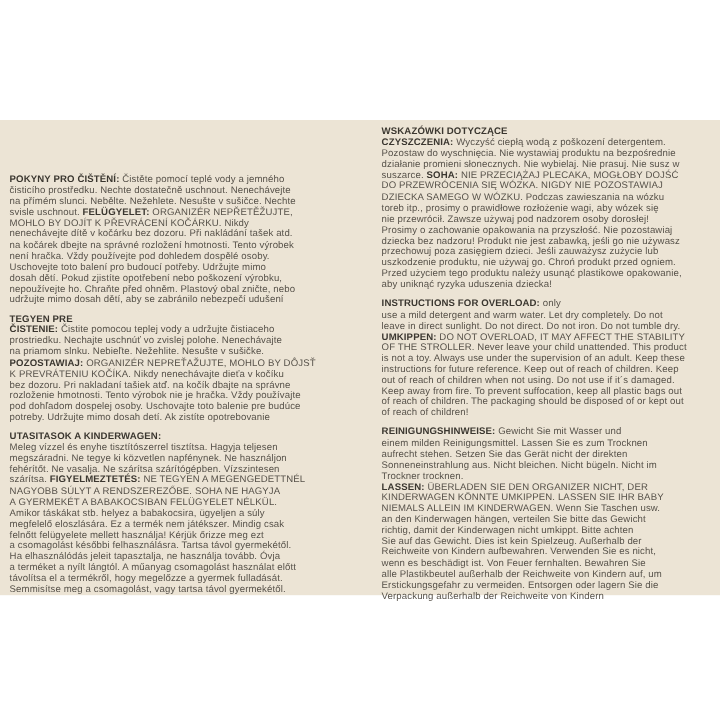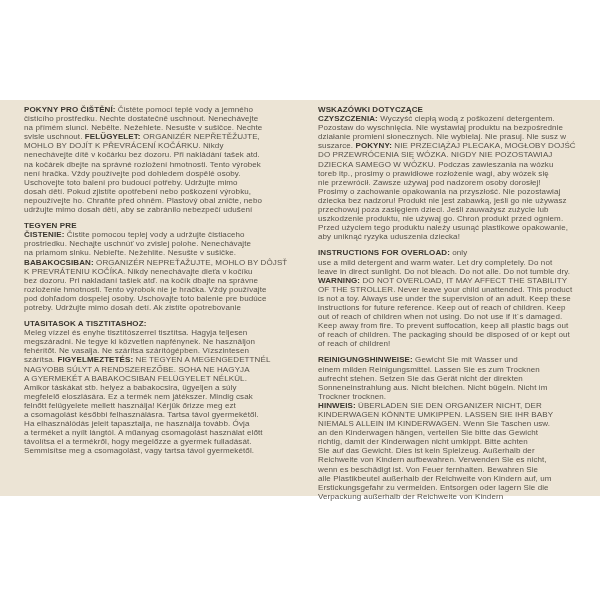--- a/index.html
+++ b/index.html
@@ -26,21 +26,21 @@
   .col {
     position: absolute;
     top: 5px;
     width: 292px;
     font-size: 8px;
     line-height: 9.1px;
     color: #57524a;
     white-space: pre-line;
     letter-spacing: 0.1px;
   }
-  .col-left  { left: 24px; }
+  .col-left  { left: 8px; margin-top: 40px; }
   .col-right { left: 318px; }
   p.section {
     margin: 0 0 7px 0;
     padding: 0;
   }
   .b {
     font-weight: bold;
     color: #3b3730;
   }
   .r {
@@ -60,70 +60,70 @@
 nenechávejte dítě v kočárku bez dozoru. Při nakládání tašek atd.
 na kočárek dbejte na správné rozložení hmotnosti. Tento výrobek
 není hračka. Vždy používejte pod dohledem dospělé osoby.
 Uschovejte toto balení pro budoucí potřeby. Udržujte mimo
 dosah dětí. Pokud zjistíte opotřebení nebo poškození výrobku,
 nepoužívejte ho. Chraňte před ohněm. Plastový obal zničte, nebo
 udržujte mimo dosah dětí, aby se zabránilo nebezpečí udušení</span></p><p class="section"><span class="b">TEGYEN PRE
 ČISTENIE:</span><span class="r"> Čistite pomocou teplej vody a udržujte čistiaceho
 prostriedku. Nechajte uschnúť vo zvislej polohe. Nenechávajte
 na priamom slnku. Nebieľte. Nežehlite. Nesušte v sušičke.
-</span><span class="b">BABAKOCSIBAN:</span><span class="r"> ORGANIZÉR NEPREŤAŽUJTE, MOHLO BY DÔJSŤ
+</span><span class="b">POZOSTAWIAJ:</span><span class="r"> ORGANIZÉR NEPREŤAŽUJTE, MOHLO BY DÔJSŤ
 K PREVRÁTENIU KOČÍKA. Nikdy nenechávajte dieťa v kočíku
 bez dozoru. Pri nakladaní tašiek atď. na kočík dbajte na správne
 rozloženie hmotnosti. Tento výrobok nie je hračka. Vždy používajte
 pod dohľadom dospelej osoby. Uschovajte toto balenie pre budúce
-potreby. Udržujte mimo dosah detí. Ak zistíte opotrebovanie</span></p><p class="section"><span class="b">UTASITASOK A TISZTITASHOZ:</span><span class="r">
+potreby. Udržujte mimo dosah detí. Ak zistíte opotrebovanie</span></p><p class="section"><span class="b">UTASITASOK A KINDERWAGEN:</span><span class="r">
 Meleg vízzel és enyhe tisztítószerrel tisztítsa. Hagyja teljesen
 megszáradni. Ne tegye ki közvetlen napfénynek. Ne használjon
 fehérítőt. Ne vasalja. Ne szárítsa szárítógépben. Vízszintesen
 szárítsa. </span><span class="b">FIGYELMEZTETÉS:</span><span class="r"> NE TEGYEN A MEGENGEDETTNÉL
 NAGYOBB SÚLYT A RENDSZEREZŐBE. SOHA NE HAGYJA
 A GYERMEKÉT A BABAKOCSIBAN FELÜGYELET NÉLKÜL.
 Amikor táskákat stb. helyez a babakocsira, ügyeljen a súly
 megfelelő eloszlására. Ez a termék nem játékszer. Mindig csak
 felnőtt felügyelete mellett használja! Kérjük őrizze meg ezt
 a csomagolást későbbi felhasználásra. Tartsa távol gyermekétől.
 Ha elhasználódás jeleit tapasztalja, ne használja tovább. Óvja
 a terméket a nyílt lángtól. A műanyag csomagolást használat előtt
 távolítsa el a termékről, hogy megelőzze a gyermek fulladását.
 Semmisítse meg a csomagolást, vagy tartsa távol gyermekétől.</span></p></div>
     <div class="col col-right"><p class="section"><span class="b">WSKAZÓWKI DOTYCZĄCE
 CZYSZCZENIA:</span><span class="r"> Wyczyść ciepłą wodą z poškození detergentem.
 Pozostaw do wyschnięcia. Nie wystawiaj produktu na bezpośrednie
 działanie promieni słonecznych. Nie wybielaj. Nie prasuj. Nie susz w
-suszarce. </span><span class="b">POKYNY:</span><span class="r"> NIE PRZECIĄŻAJ PLECAKA, MOGŁOBY DOJŚĆ
+suszarce. </span><span class="b">SOHA:</span><span class="r"> NIE PRZECIĄŻAJ PLECAKA, MOGŁOBY DOJŚĆ
 DO PRZEWRÓCENIA SIĘ WÓZKA. NIGDY NIE POZOSTAWIAJ
 DZIECKA SAMEGO W WÓZKU. Podczas zawieszania na wózku
 toreb itp., prosimy o prawidłowe rozłożenie wagi, aby wózek się
 nie przewrócił. Zawsze używaj pod nadzorem osoby dorosłej!
 Prosimy o zachowanie opakowania na przyszłość. Nie pozostawiaj
 dziecka bez nadzoru! Produkt nie jest zabawką, jeśli go nie używasz
 przechowuj poza zasięgiem dzieci. Jeśli zauważysz zużycie lub
 uszkodzenie produktu, nie używaj go. Chroń produkt przed ogniem.
 Przed użyciem tego produktu należy usunąć plastikowe opakowanie,
 aby uniknąć ryzyka uduszenia dziecka!</span></p><p class="section"><span class="b">INSTRUCTIONS FOR OVERLOAD:</span><span class="r"> only
 use a mild detergent and warm water. Let dry completely. Do not
-leave in direct sunlight. Do not bleach. Do not alle. Do not tumble dry.
-</span><span class="b">WARNING:</span><span class="r"> DO NOT OVERLOAD, IT MAY AFFECT THE STABILITY
+leave in direct sunlight. Do not direct. Do not iron. Do not tumble dry.
+</span><span class="b">UMKIPPEN:</span><span class="r"> DO NOT OVERLOAD, IT MAY AFFECT THE STABILITY
 OF THE STROLLER. Never leave your child unattended. This product
 is not a toy. Always use under the supervision of an adult. Keep these
 instructions for future reference. Keep out of reach of children. Keep
 out of reach of children when not using. Do not use if it´s damaged.
 Keep away from fire. To prevent suffocation, keep all plastic bags out
 of reach of children. The packaging should be disposed of or kept out
 of reach of children!</span></p><p class="section"><span class="b">REINIGUNGSHINWEISE:</span><span class="r"> Gewicht Sie mit Wasser und
 einem milden Reinigungsmittel. Lassen Sie es zum Trocknen
 aufrecht stehen. Setzen Sie das Gerät nicht der direkten
 Sonneneinstrahlung aus. Nicht bleichen. Nicht bügeln. Nicht im
 Trockner trocknen.
-</span><span class="b">HINWEIS:</span><span class="r"> ÜBERLADEN SIE DEN ORGANIZER NICHT, DER
+</span><span class="b">LASSEN:</span><span class="r"> ÜBERLADEN SIE DEN ORGANIZER NICHT, DER
 KINDERWAGEN KÖNNTE UMKIPPEN. LASSEN SIE IHR BABY
 NIEMALS ALLEIN IM KINDERWAGEN. Wenn Sie Taschen usw.
 an den Kinderwagen hängen, verteilen Sie bitte das Gewicht
 richtig, damit der Kinderwagen nicht umkippt. Bitte achten
 Sie auf das Gewicht. Dies ist kein Spielzeug. Außerhalb der
 Reichweite von Kindern aufbewahren. Verwenden Sie es nicht,
 wenn es beschädigt ist. Von Feuer fernhalten. Bewahren Sie
 alle Plastikbeutel außerhalb der Reichweite von Kindern auf, um
 Erstickungsgefahr zu vermeiden. Entsorgen oder lagern Sie die
 Verpackung außerhalb der Reichweite von Kindern</span></p></div>

